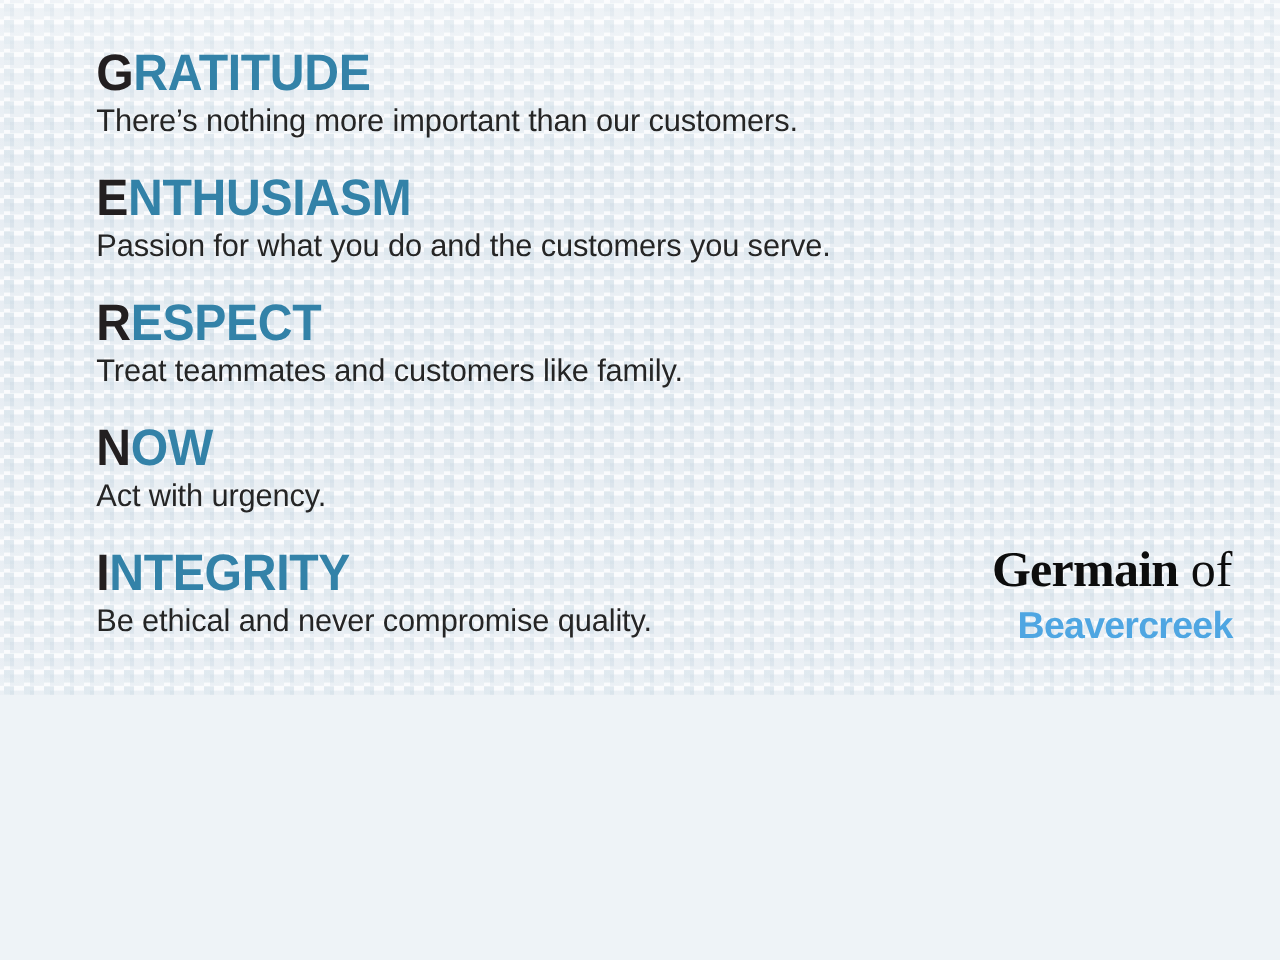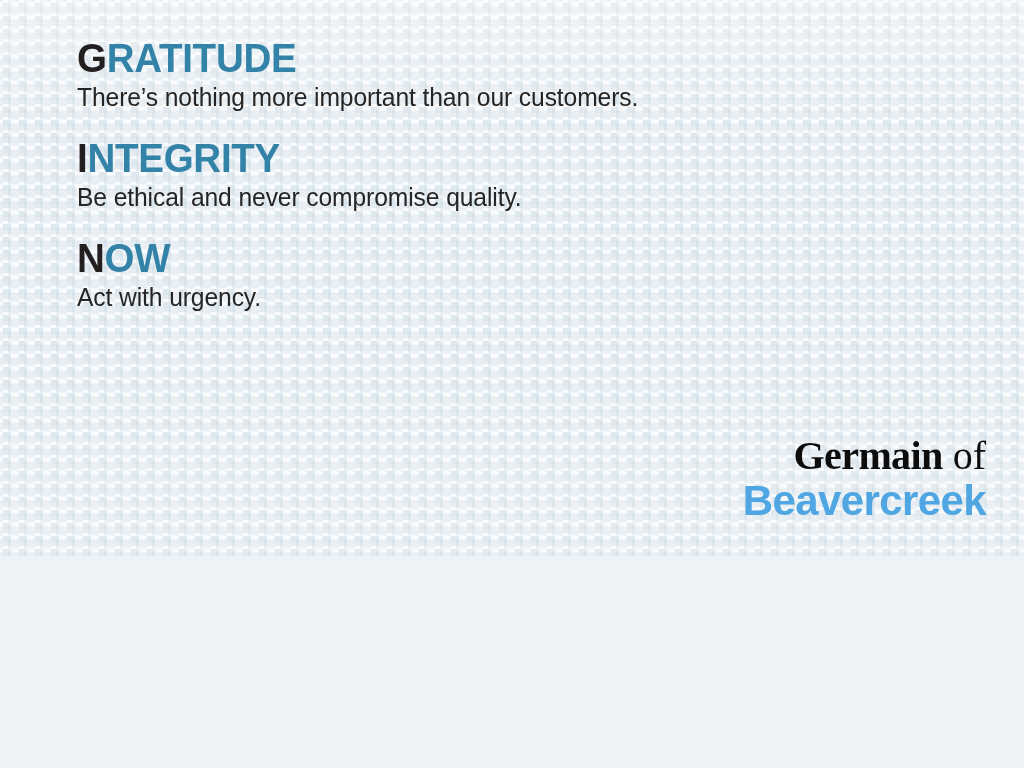--- a/index.html
+++ b/index.html
@@ -157,21 +157,21 @@
     color: #0d0d0d;
   }
   #brand-of {
     font-weight: 400;
     color: #0d0d0d;
     letter-spacing: 0px;
   }
   #brand-line-2 {
     font-family: "Liberation Sans", sans-serif;
     font-weight: 700;
-    font-size: 42px;
+    font-size: 30px;
     line-height: 46px;
     color: #4fa6e2;
     white-space: nowrap;
     letter-spacing: -0.6px;
     margin-top: 1px;
   }
 </style>
 </head>
 <body>
 
@@ -181,32 +181,40 @@
   <div id="bg-pattern-2"></div>
   <div id="bg-sheen"></div>
 
   <div id="values-list">
 
     <div class="value-block">
       <div class="value-heading"><span class="initial">G</span><span class="rest">RATITUDE</span></div>
       <p class="value-desc">There’s nothing more important than our customers.</p>
     </div>
 
-
-
-
+    <div class="value-block">
+      <div class="value-heading"><span class="initial">E</span><span class="rest">NTHUSIASM</span></div>
+      <p class="value-desc">Passion for what you do and the customers you serve.</p>
+    </div>
+
+    <div class="value-block">
+      <div class="value-heading"><span class="initial">R</span><span class="rest">ESPECT</span></div>
+      <p class="value-desc">Treat teammates and customers like family.</p>
+    </div>
+
+
+
+    <div class="value-block">
+      <div class="value-heading"><span class="initial">N</span><span class="rest">OW</span></div>
+      <p class="value-desc">Act with urgency.</p>
+    </div>
 
     <div class="value-block">
       <div class="value-heading"><span class="initial">I</span><span class="rest">NTEGRITY</span></div>
       <p class="value-desc">Be ethical and never compromise quality.</p>
-    </div>
-
-    <div class="value-block">
-      <div class="value-heading"><span class="initial">N</span><span class="rest">OW</span></div>
-      <p class="value-desc">Act with urgency.</p>
     </div>
 
   </div>
 
   <div id="brand-logo">
     <div id="brand-line-1"><span id="brand-name">Germain</span><span id="brand-of"> of</span></div>
     <div id="brand-line-2">Beavercreek</div>
   </div>
 
 </div>

